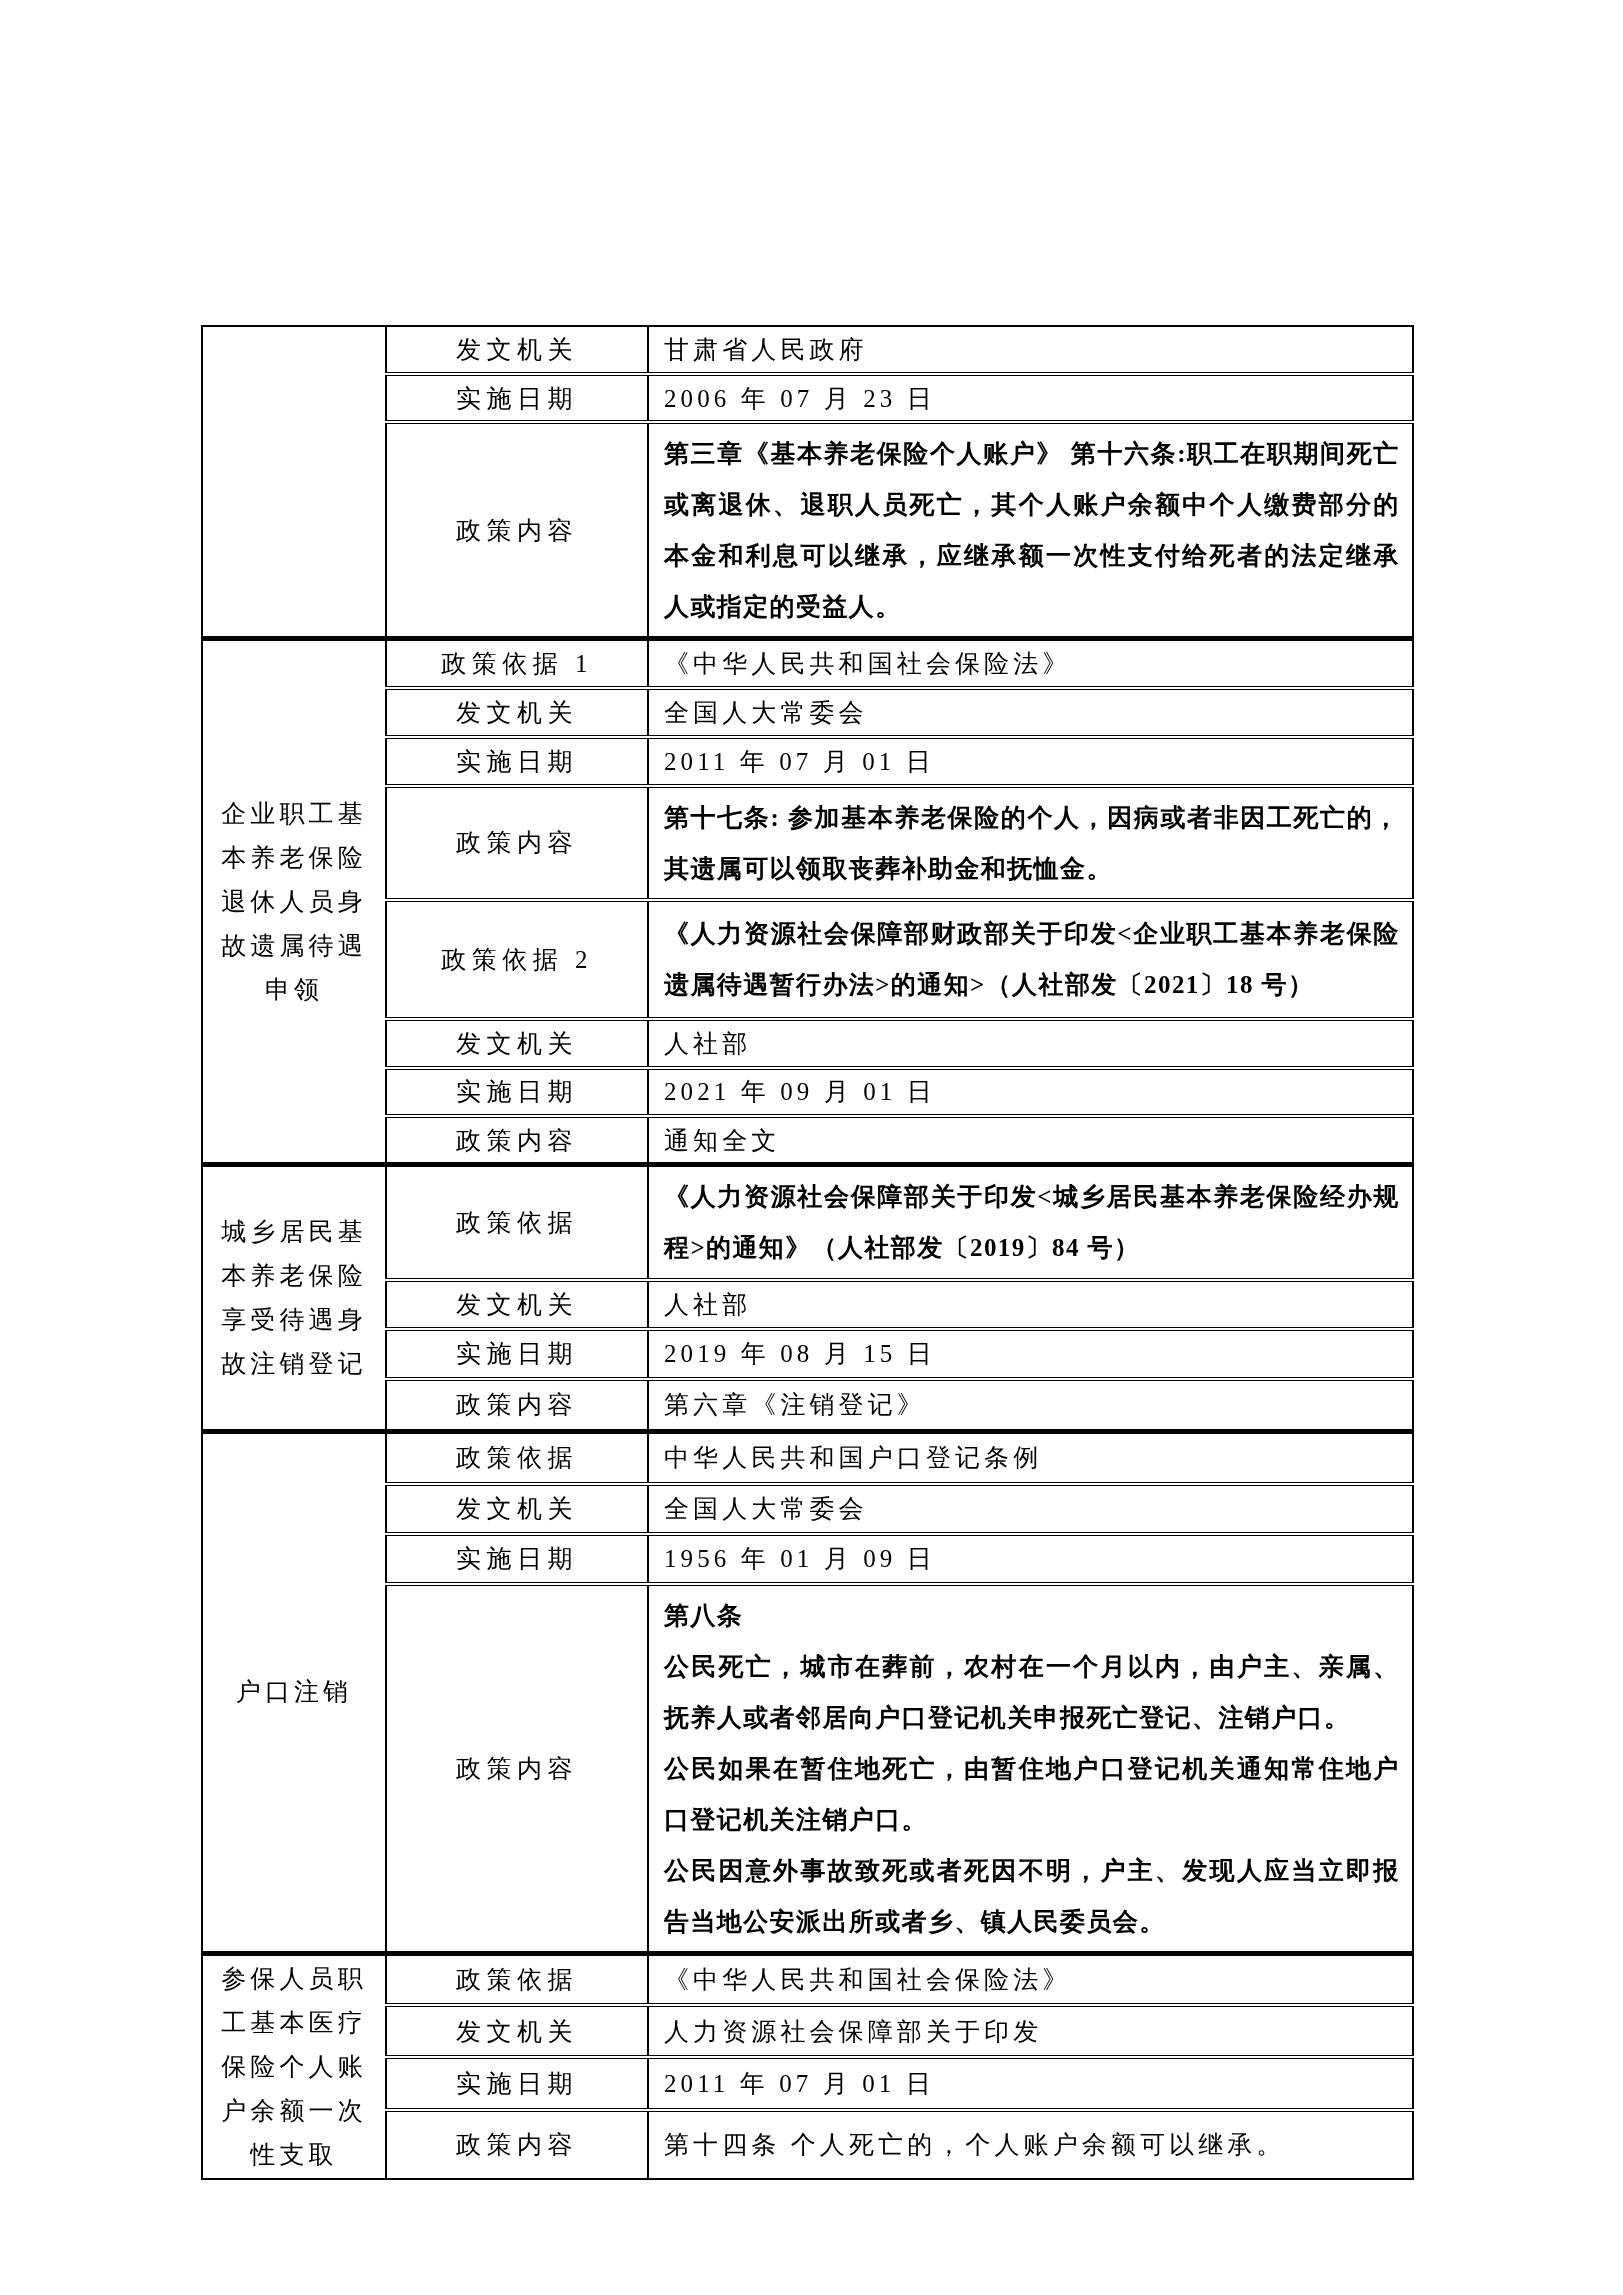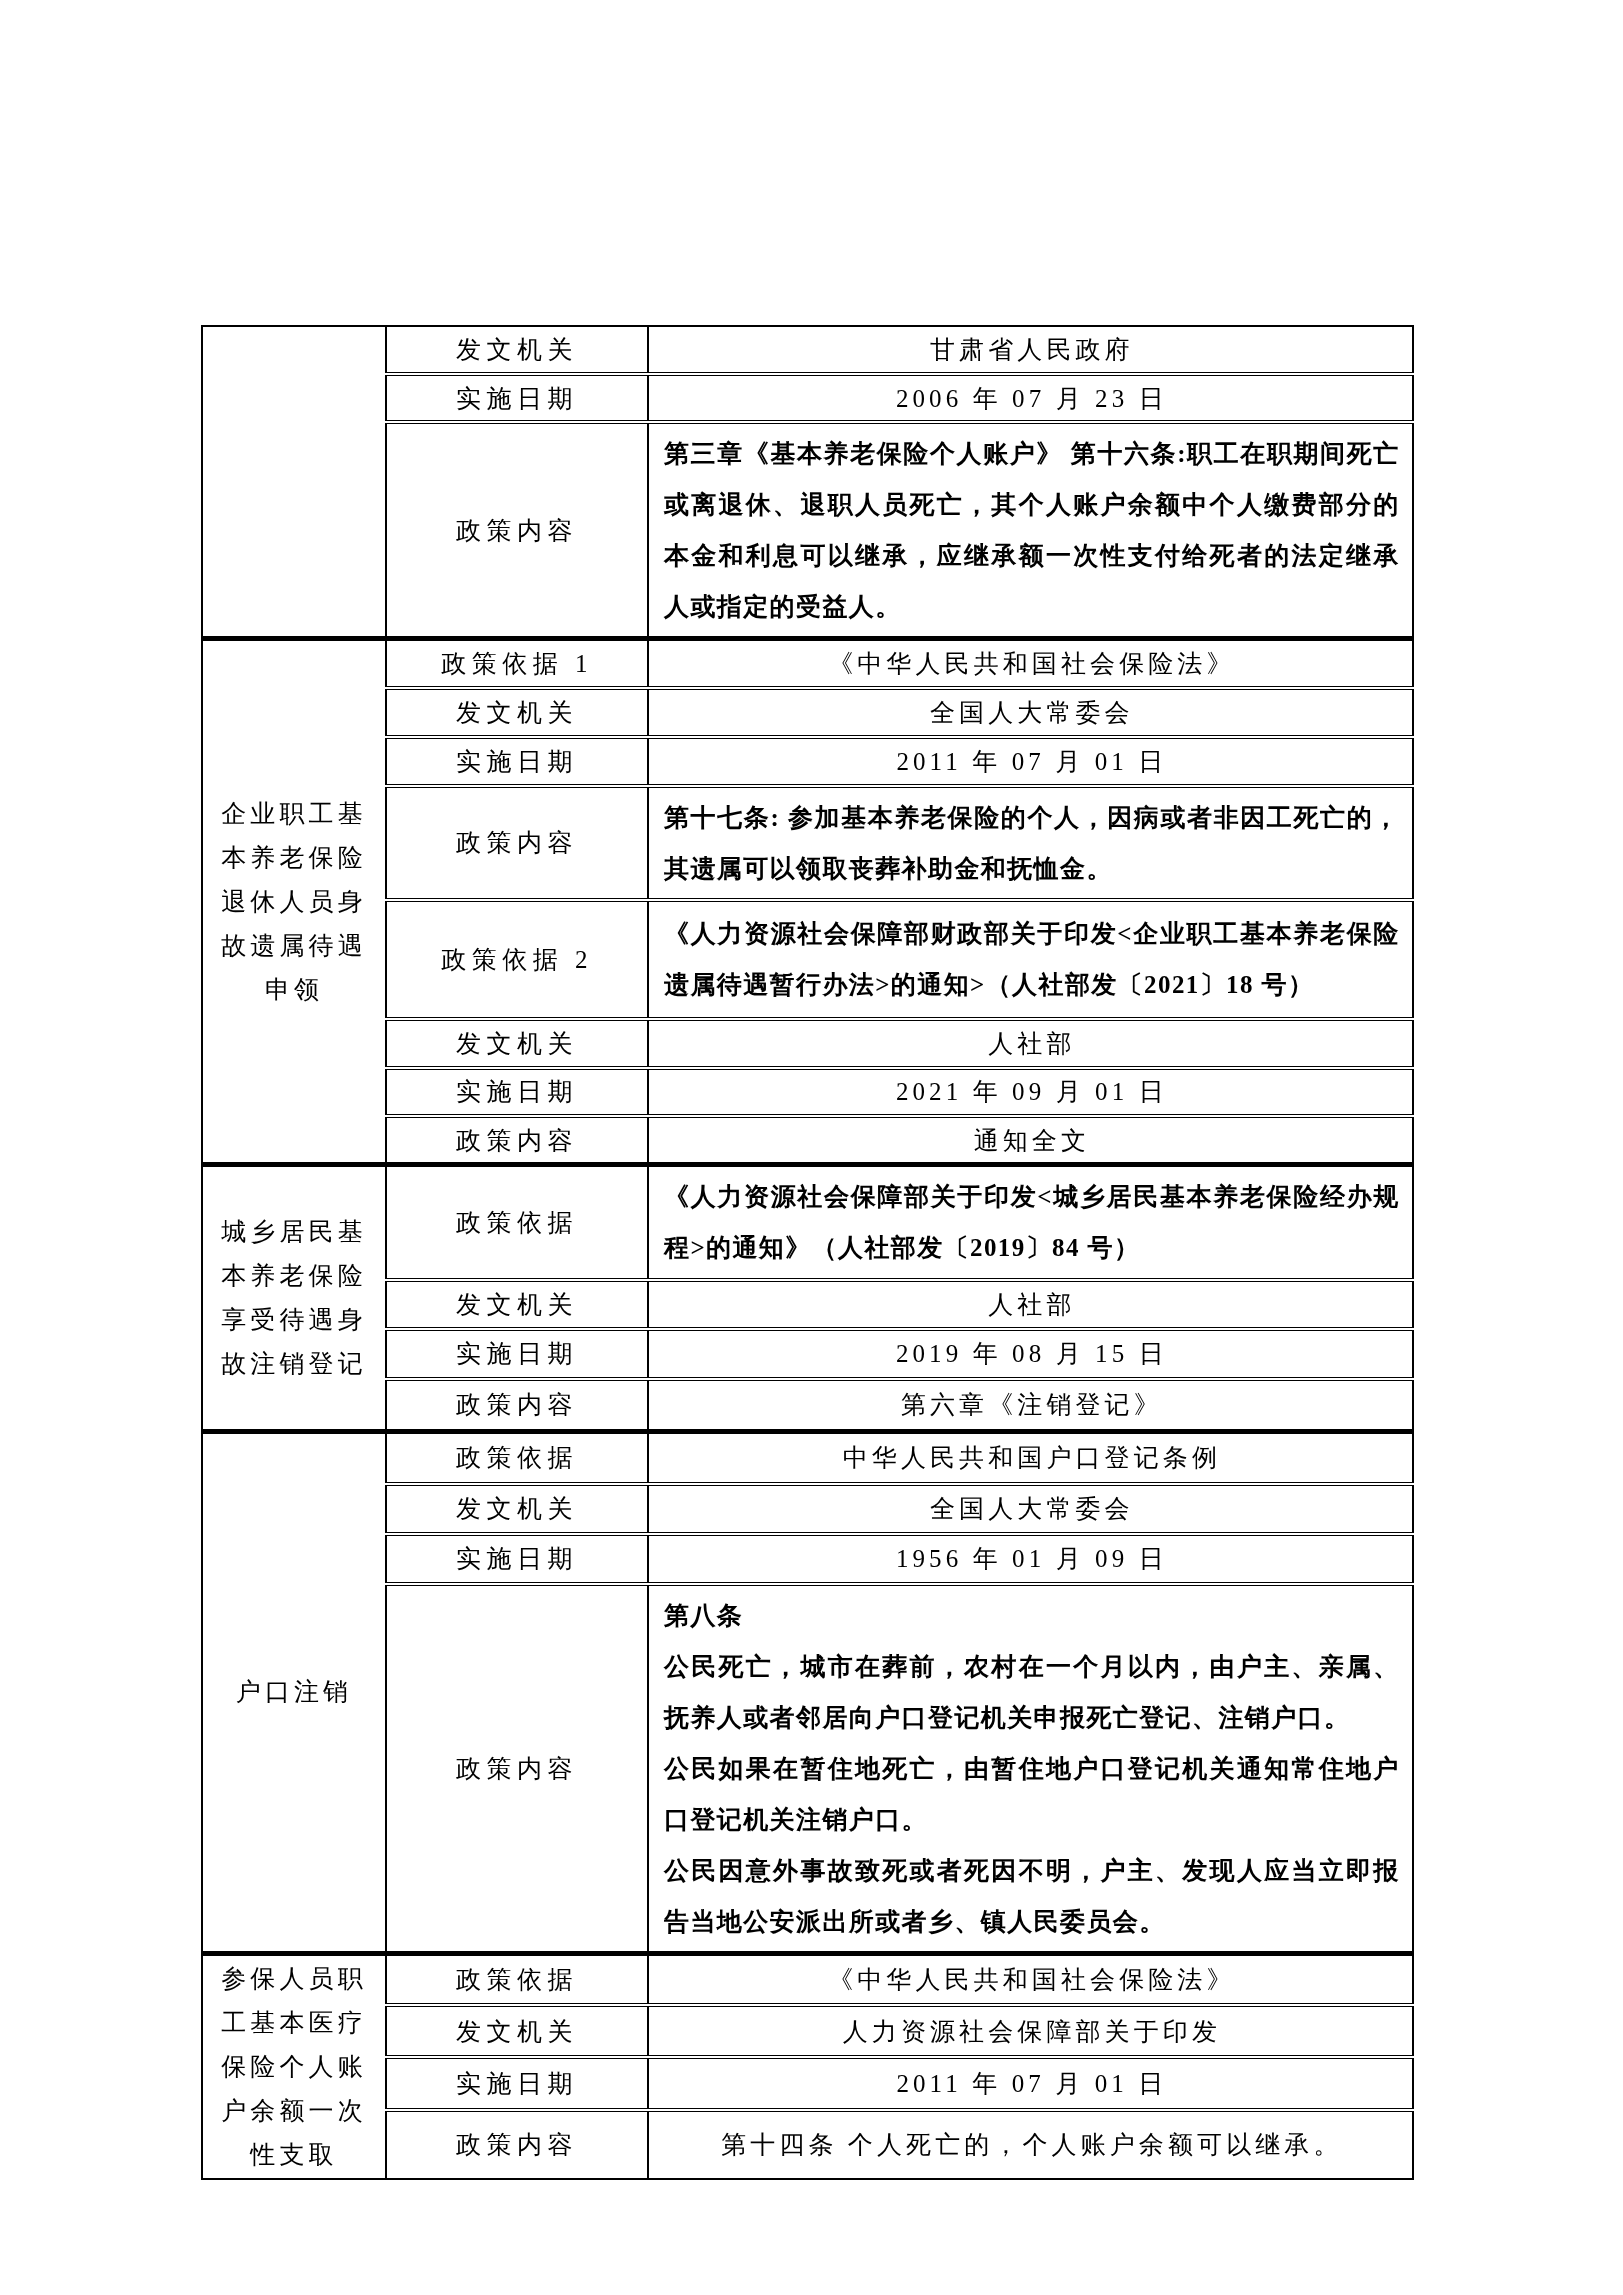--- a/index.html
+++ b/index.html
@@ -35,21 +35,21 @@
     text-align:center;
     white-space:pre-line;
     line-height:44px;
     letter-spacing:4.1px;
   }
   td.lbl{
     text-align:center;
     letter-spacing:5.5px;
   }
   td.val{
-    text-align:center;
+    text-align:left;
     padding:4.1px 12.3px 4.1px 15px;
     letter-spacing:4.1px;
   }
   td.val.para{
     letter-spacing:1.4px;
     line-height:51px;
     text-align:justify;
     text-align-last:left;
     white-space:pre-line;
     font-weight:bold;

